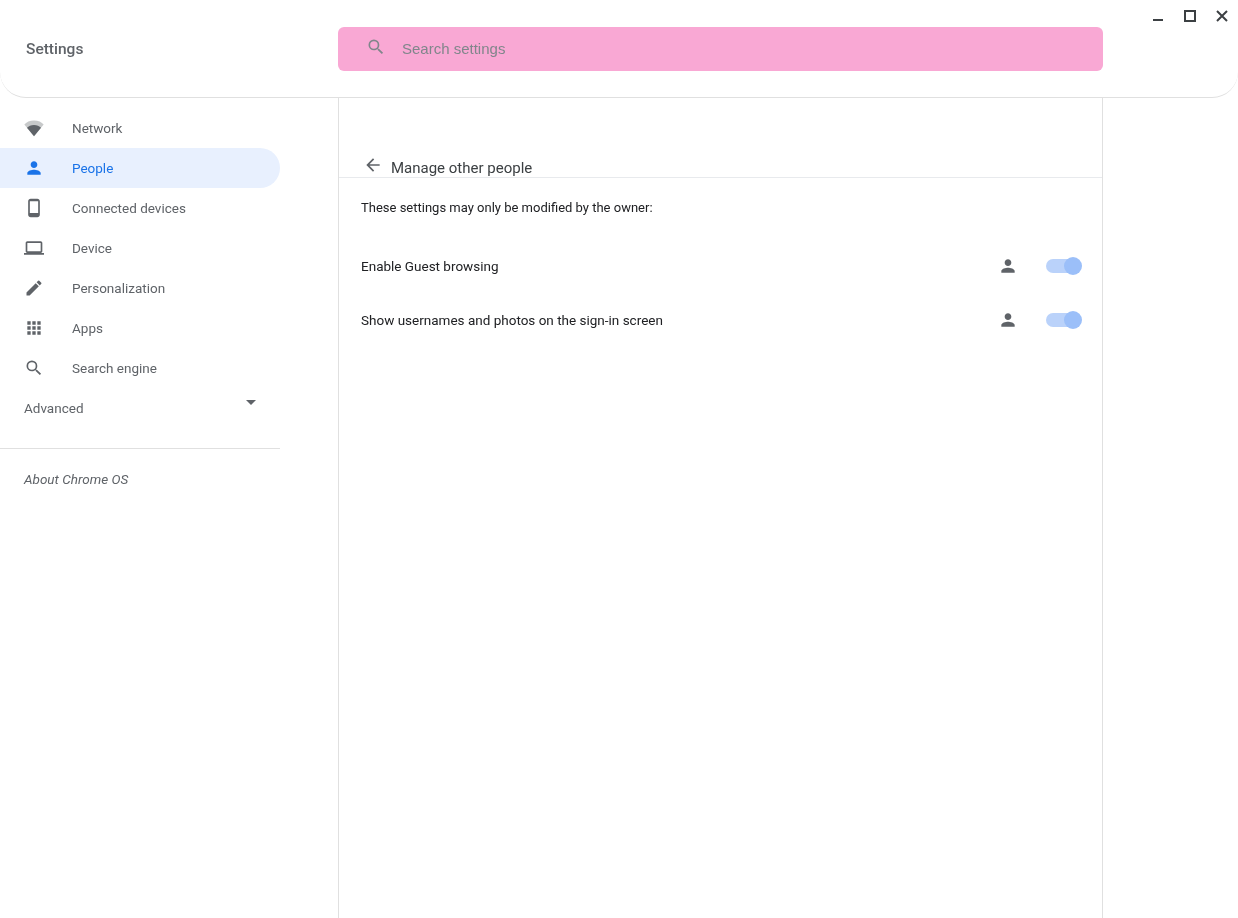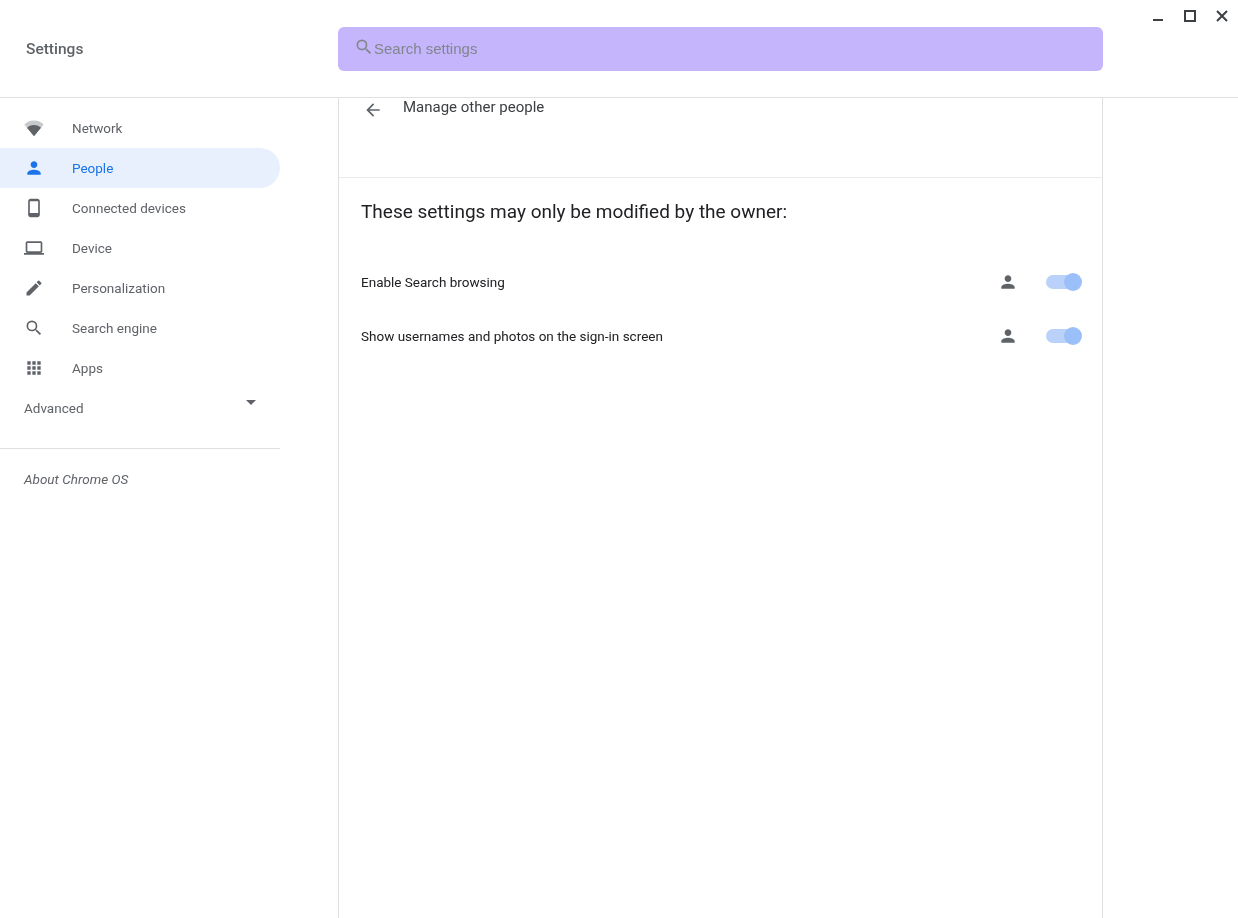--- a/index.html
+++ b/index.html
@@ -23,38 +23,40 @@
       width: 16px; height: 16px;
       display: flex; align-items: center; justify-content: center;
     }
     
     .header {
       height: 98px;
       display: flex;
       align-items: center;
       border-bottom: 1px solid #e0e0e0;
       padding: 0 0 0 26px;
+      border-radius: 26px;
     }
     .header-title {
       font-size: 15.5px;
       font-weight: 500;
       color: #5f6368;
       width: 312px;
       flex-shrink: 0;
     }
     .search-wrap {
       flex: 0 0 765px;
     }
     .search {
       height: 44px;
-      background: #c4b5fd;
+      background: #f9a8d4;
       border-radius: 6px;
       display: flex;
       align-items: center;
-      padding: 0 16px;
+      padding: 0 28px;
+      gap: 16px;
     }
     .search svg { flex-shrink: 0; }
     .search input {
       flex: 1;
       border: none;
       background: transparent;
       outline: none;
       font-size: 15px;
       color: #202124;
     }
@@ -135,40 +137,40 @@
       width: 765px;
       margin-left: 58px;
       border-left: 1px solid #e0e0e0;
       border-right: 1px solid #e0e0e0;
       min-height: 100%;
     }
     .card-header {
       height: 80px;
       border-bottom: 1px solid #e8eaed;
       display: flex;
-      align-items: flex-start;
+      align-items: flex-end;
       padding: 0 22px;
-      gap: 18px;
+      gap: 6px;
     }
     .card-header .back {
       width: 24px; height: 24px;
       display:flex; align-items:center; justify-content:center;
       cursor:pointer;
     }
     .card-header-title {
       font-size: 15px;
       color: #3c4043;
     }
     .card-body {
       padding: 22px;
     }
     .intro {
-      font-size: 19px;
+      font-size: 13px;
       color: #202124;
-      margin-bottom: 32px;
+      margin-bottom: 24px;
     }
     .setting-row {
       height: 54px;
       display: flex;
       align-items: center;
       font-size: 13.5px;
       color: #202124;
     }
     .setting-row .label { flex: 1; }
     .setting-row .owner-icon {
@@ -278,33 +280,33 @@
         <svg width="20" height="20" viewBox="0 0 24 24">
             <path fill="#5f6368" d="M3 17.25V21h3.75L17.81 9.94l-3.75-3.75L3 17.25zM20.71 7.04a1 1 0 000-1.41l-2.34-2.34a1 1 0 00-1.41 0L15.13 5.12l3.75 3.75 1.83-1.83z"></path>
           </svg>
       </span>
       <span>Personalization</span>
     </div>
 
     <div class="nav-item">
       <span class="icon-slot">
         <svg width="20" height="20" viewBox="0 0 24 24">
+            <path fill="#5f6368" d="M4 4h4v4H4V4zm6 0h4v4h-4V4zm6 0h4v4h-4V4zM4 10h4v4H4v-4zm6 0h4v4h-4v-4zm6 0h4v4h-4v-4zM4 16h4v4H4v-4zm6 0h4v4h-4v-4zm6 0h4v4h-4v-4z"></path>
+          </svg>
+      </span>
+      <span>Apps</span>
+    </div>
+
+    <div class="nav-item">
+      <span class="icon-slot">
+        <svg width="20" height="20" viewBox="0 0 24 24">
             <path fill="#5f6368" d="M15.5 14h-.79l-.28-.27A6.471 6.471 0 0016 9.5 6.5 6.5 0 109.5 16c1.61 0 3.09-.59 4.23-1.57l.27.28v.79l5 4.99L20.49 19l-4.99-5zM9.5 14A4.5 4.5 0 119.5 5a4.5 4.5 0 010 9z"></path>
           </svg>
       </span>
       <span>Search engine</span>
-    </div>
-
-    <div class="nav-item">
-      <span class="icon-slot">
-        <svg width="20" height="20" viewBox="0 0 24 24">
-            <path fill="#5f6368" d="M4 4h4v4H4V4zm6 0h4v4h-4V4zm6 0h4v4h-4V4zM4 10h4v4H4v-4zm6 0h4v4h-4v-4zm6 0h4v4h-4v-4zM4 16h4v4H4v-4zm6 0h4v4h-4v-4zm6 0h4v4h-4v-4z"></path>
-          </svg>
-      </span>
-      <span>Apps</span>
     </div>
 
     <div class="nav-advanced">
       <span>Advanced</span>
       <span class="caret"></span>
     </div>
 
     <div class="sidebar-divider"></div>
 
     <div class="nav-about">
@@ -320,21 +322,21 @@
           <svg width="20" height="20" viewBox="0 0 24 24">
               <path fill="#5f6368" d="M20 11H7.83l5.59-5.59L12 4l-8 8 8 8 1.41-1.41L7.83 13H20v-2z"></path>
             </svg>
         </span>
         <span class="card-header-title">Manage other people</span>
       </div>
       <div class="card-body">
         <div class="intro">These settings may only be modified by the owner:</div>
 
         <div class="setting-row">
-          <span class="label">Enable Search browsing</span>
+          <span class="label">Enable Guest browsing</span>
           <span class="owner-icon">
             <svg width="20" height="20" viewBox="0 0 24 24">
                 <path fill="#5f6368" d="M12 12c2.21 0 4-1.79 4-4s-1.79-4-4-4-4 1.79-4 4 1.79 4 4 4zm0 2c-2.67 0-8 1.34-8 4v2h16v-2c0-2.66-5.33-4-8-4z"></path>
               </svg>
           </span>
           <span class="toggle on disabled">
               <span class="knob"></span>
             </span>
         </div>
 

